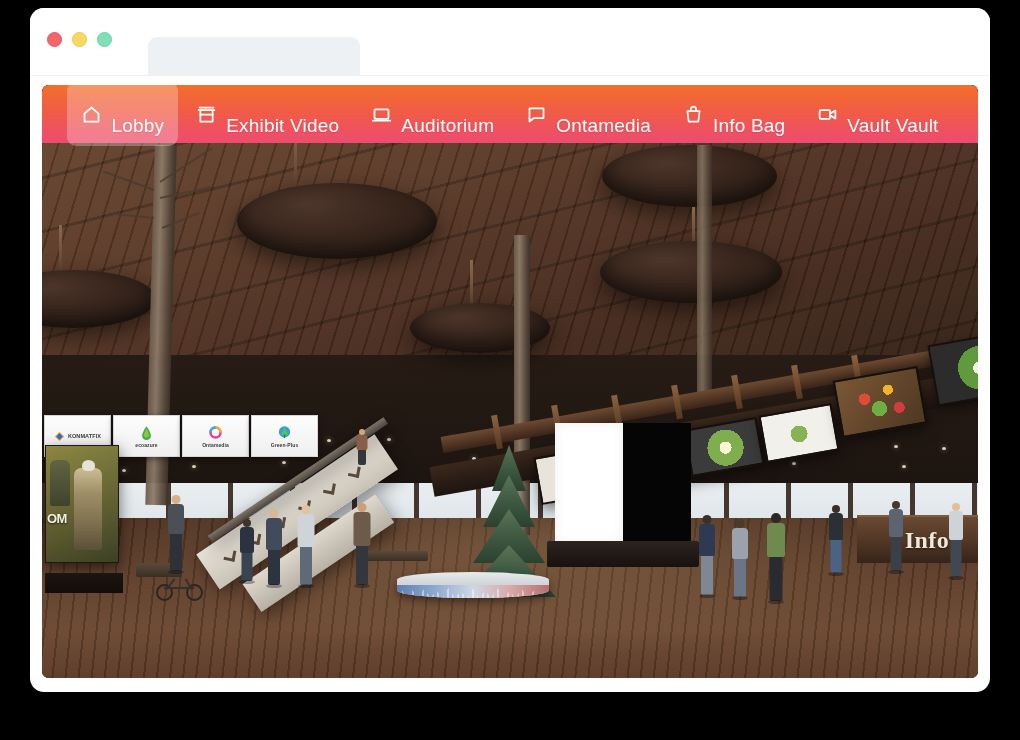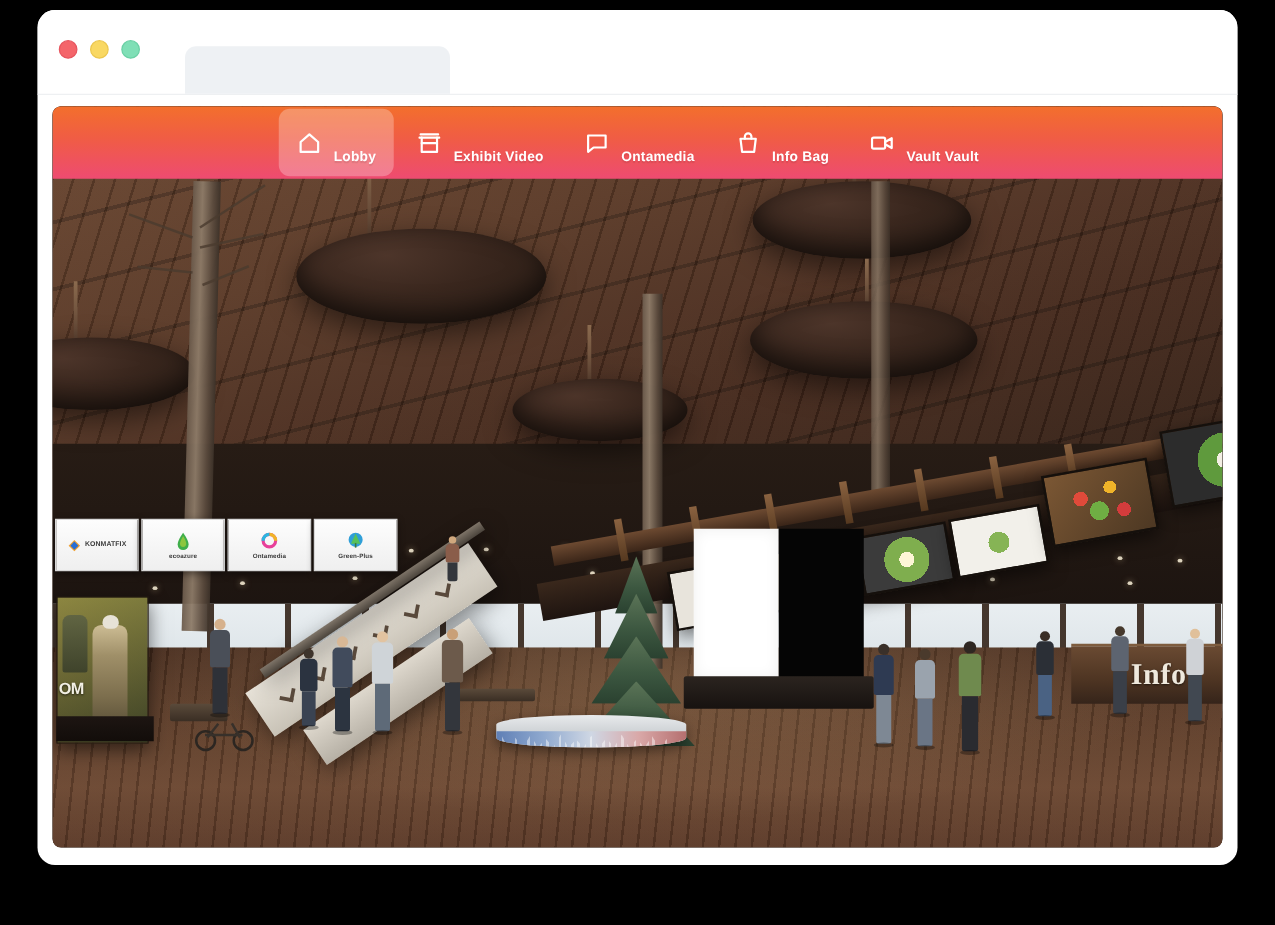--- a/index.html
+++ b/index.html
@@ -96,22 +96,22 @@
     align-items: center;
     gap: 9px;
     padding: 9px 14px;
     border-radius: 9px;
     cursor: pointer;
     color: #ffffff;
     user-select: none;
   }
   .nav-item.active { background: rgba(255,255,255,0.27); }
   .nav-label {
-    font-size: 11px;
-    font-weight: bold;
+    font-size: 19px;
+    font-weight: normal;
     letter-spacing: 0.2px;
     white-space: nowrap;
     text-shadow: 0 1px 1px rgba(0,0,0,0.10);
     margin-top: 24px;
   }
   .nav-ico { width: 21px; height: 21px; display: block; flex: none; }
   .nav-ico svg { display: block; width: 21px; height: 21px; }
 
   
   #scene {
@@ -272,21 +272,21 @@
     color: #3a3a3a;
     letter-spacing: 0.1px;
     white-space: nowrap;
   }
   .sponsor-name.inline { font-size: 5.5px; }
 
   
   #poster-board {
     position: absolute;
     left: 3px;
-    top: 392px;
+    top: 360px;
     width: 74px;
     height: 118px;
     background:
       linear-gradient(135deg, rgba(140,130,60,0.55), rgba(60,70,40,0.5)),
       linear-gradient(180deg, #8d8b46 0%, #6f6a38 40%, #3c3b22 100%);
     border: 1px solid #20180f;
     box-shadow: 0 5px 14px rgba(0,0,0,0.55);
     overflow: hidden;
     z-index: 12;
     cursor: pointer;
@@ -517,20 +517,29 @@
           <svg viewBox="0 0 24 24" fill="none" stroke="#fff" stroke-width="2" stroke-linejoin="round" stroke-linecap="round">
             <path d="M3 7 H21"></path>
             <path d="M5 7 V20 H19 V7"></path>
             <path d="M5 12 H19"></path>
             <path d="M4 4 H20"></path>
           </svg>
         </span>
         <span class="nav-label">Exhibit Video</span>
       </div>
 
+      <div class="nav-item">
+        <span class="nav-ico">
+          <svg viewBox="0 0 24 24" fill="none" stroke="#fff" stroke-width="2" stroke-linejoin="round" stroke-linecap="round">
+            <rect x="4" y="6" width="16" height="11" rx="1.5"></rect>
+            <path d="M2 19 H22"></path>
+          </svg>
+        </span>
+        <span class="nav-label">Auditorium</span>
+      </div>
 
       <div class="nav-item">
         <span class="nav-ico">
           <svg viewBox="0 0 24 24" fill="none" stroke="#fff" stroke-width="2" stroke-linejoin="round" stroke-linecap="round">
             <path d="M4 5 H20 V16 H9 L4 20 Z"></path>
           </svg>
         </span>
         <span class="nav-label">Ontamedia</span>
       </div>
 

